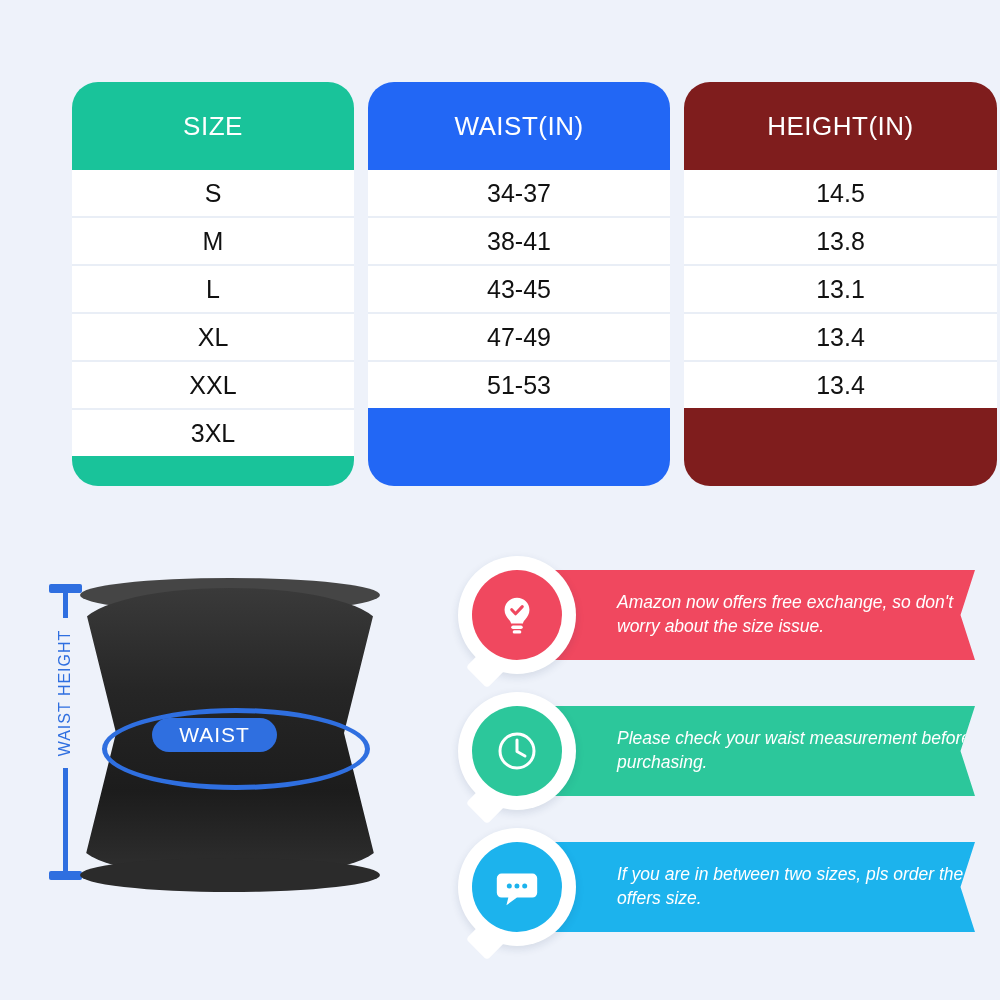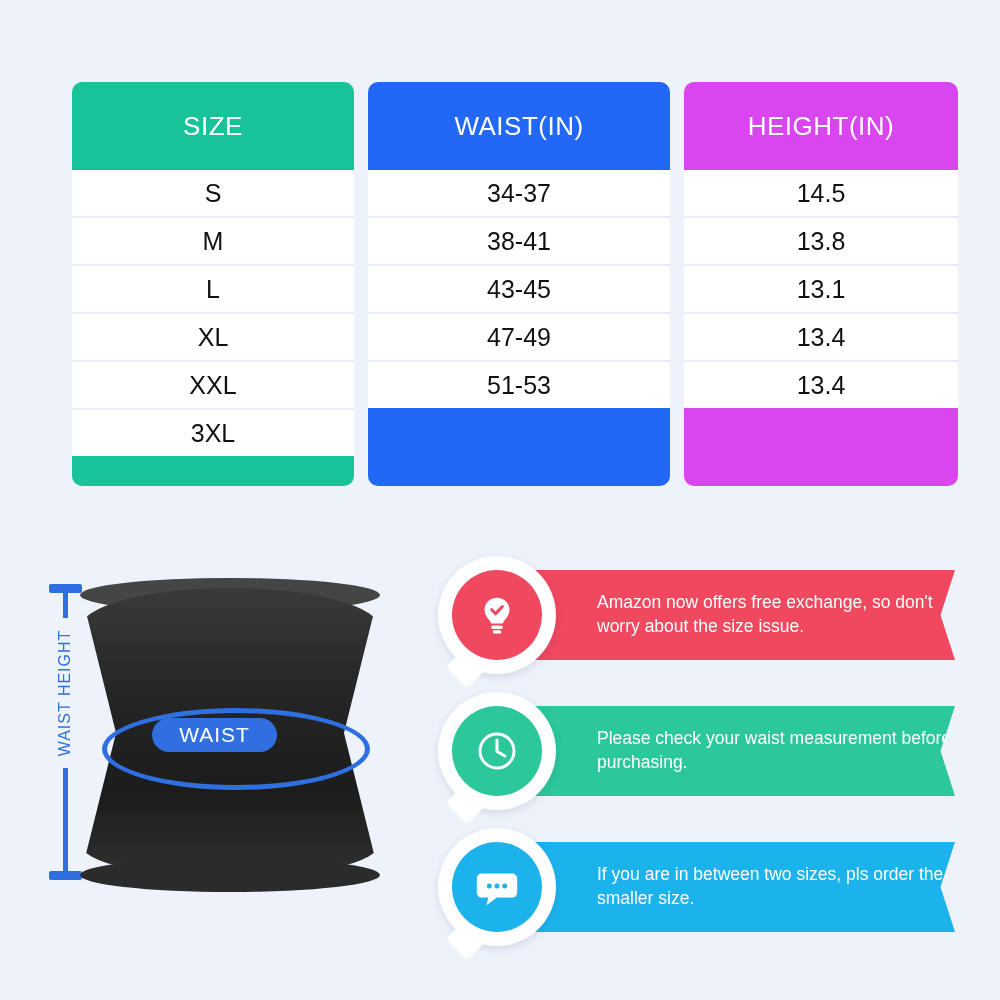--- a/index.html
+++ b/index.html
@@ -19,28 +19,28 @@
   .size-table {
     position: absolute;
     left: 72px;
     top: 82px;
     width: 856px;
     display: flex;
     gap: 14px;
   }
   .col {
     flex: 0 0 auto;
-    border-radius: 10px;
+    border-radius: 26px;
     overflow: hidden;
     position: relative;
     padding-bottom: 30px;
   }
   .col-size   { width: 282px; background: #19c39a; }
   .col-waist  { width: 302px; background: #2267f5; }
-  .col-height { width: 274px; background: #d946ef; }
+  .col-height { width: 313px; background: #7f1d1d; }
 
   .col-head {
     height: 88px;
     display: flex;
     align-items: center;
     justify-content: center;
     color: #ffffff;
     font-size: 26px;
     letter-spacing: 0.5px;
   }
@@ -154,23 +154,24 @@
     color: #2f6fe0;
     font-size: 16px;
     letter-spacing: 1px;
     background: #eef2fa;
     padding: 4px 0;
   }
 
   
   .notes {
     position: absolute;
-    left: 410px;
+    left: 430px;
     top: 552px;
     width: 545px;
+    font-style: italic;
   }
   .note {
     position: relative;
     height: 128px;
     margin-bottom: 8px;
   }
   .note-banner {
     position: absolute;
     left: 62px;
     top: 18px;
@@ -309,21 +310,21 @@
       <div class="note-circle">
         <svg width="48" height="48" viewBox="0 0 48 48" aria-hidden="true">
           <circle cx="24" cy="24" r="17" fill="none" stroke="#ffffff" stroke-width="3"></circle>
           <path d="M24 13v11.5l8 4.5" fill="none" stroke="#ffffff" stroke-width="3" stroke-linecap="round" stroke-linejoin="round"></path>
         </svg>
       </div>
     </div>
   </div>
 
   <div class="note note-3">
-    <div class="note-banner">If you are in between two sizes, pls order the smaller size.</div>
+    <div class="note-banner">If you are in between two sizes, pls order the offers size.</div>
     <div class="note-badge">
       <div class="note-circle">
         <svg width="50" height="50" viewBox="0 0 52 52" aria-hidden="true">
           <path d="M10 12h32a5 5 0 0 1 5 5v15a5 5 0 0 1-5 5H26l-11 8 2-8h-7a5 5 0 0 1-5-5V17a5 5 0 0 1 5-5z" fill="#ffffff"></path>
           <circle cx="18" cy="25" r="2.6" fill="#1cb3ed"></circle>
           <circle cx="26" cy="25" r="2.6" fill="#1cb3ed"></circle>
           <circle cx="34" cy="25" r="2.6" fill="#1cb3ed"></circle>
         </svg>
       </div>
     </div>

